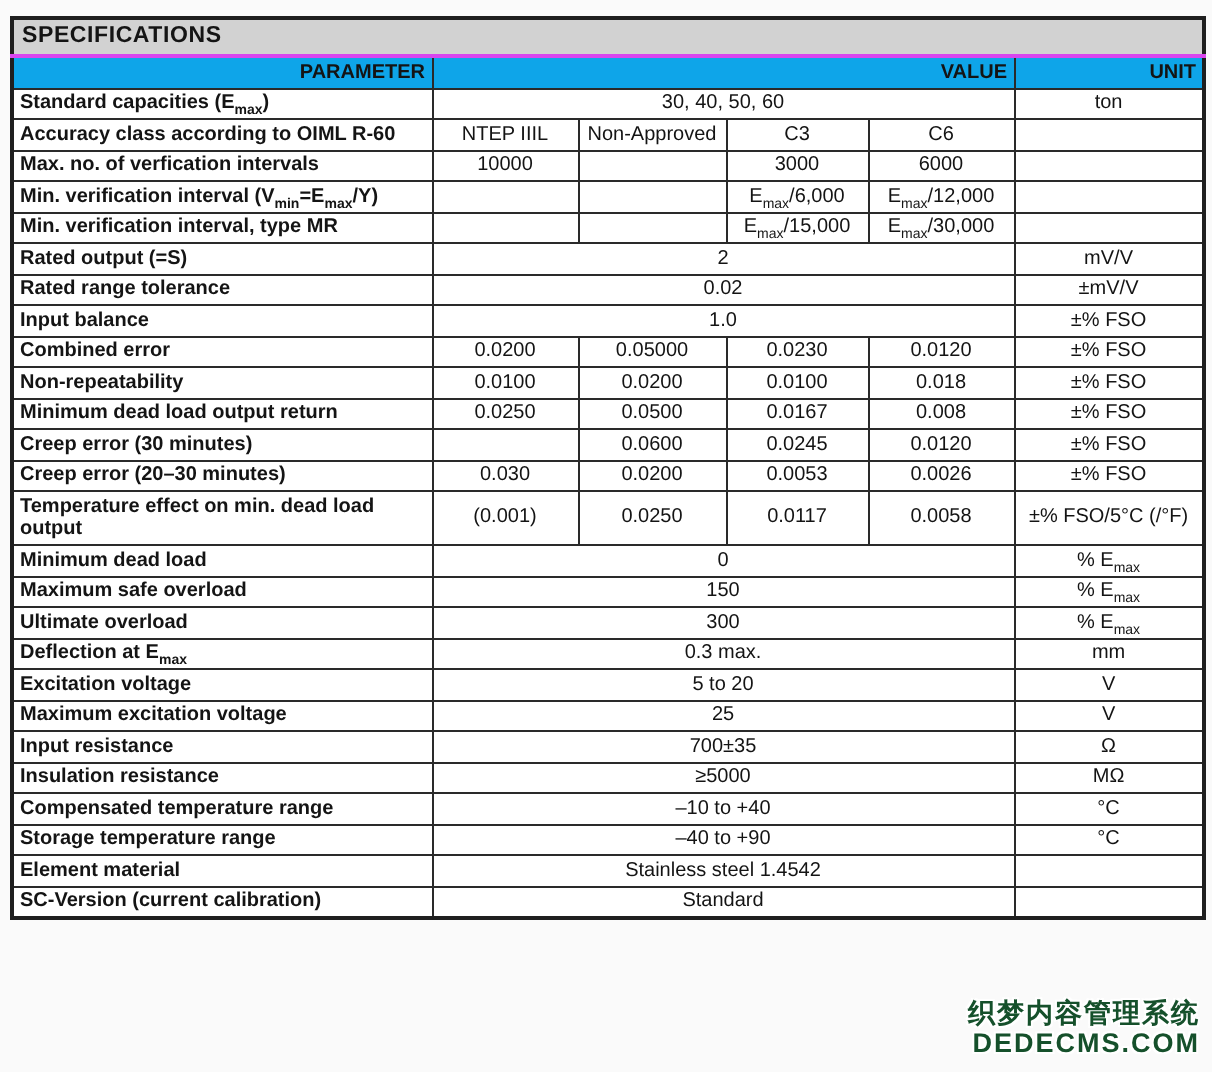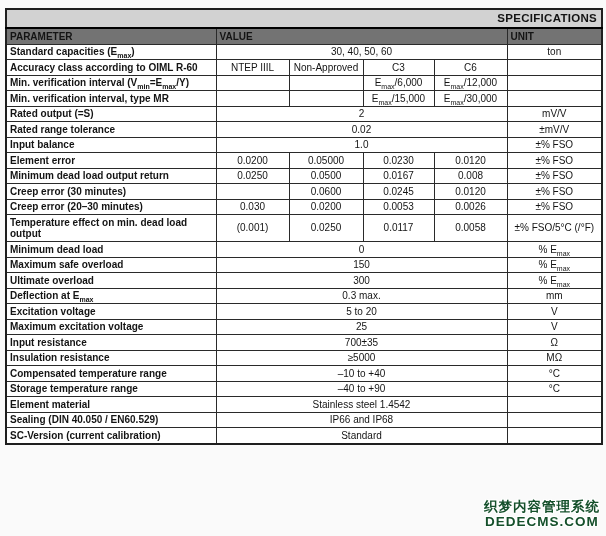--- a/index.html
+++ b/index.html
@@ -21,37 +21,37 @@
   th, td {
     border: 1px solid #2a2a2a;
     font-size: 10px;
     line-height: 11.5px;
     padding: 1.5px 3px;
     vertical-align: middle;
     overflow: hidden;
   }
   th.title {
     background: #d2d2d2;
-    text-align: right;
+    text-align: left;
     font-size: 11.5px;
     line-height: 13px;
     font-weight: bold;
     padding: 2px 4px;
     letter-spacing: 0.3px;
-    border-bottom: 2px solid #000000;
-  }
-  th.hdr { font-weight: bold; text-align: left; background: #737373; }
+    border-bottom: 2px solid #d946ef;
+  }
+  th.hdr { font-weight: bold; text-align: right; background: #0ea5e9; }
   td.param { font-weight: bold; text-align: left; }
   td.val, td.unit { text-align: center; font-weight: normal; }
   sub { font-size: 7px; line-height: 0; }
   .watermark {
     position: absolute;
     right: 6px;
     bottom: 7px;
-    text-align: center;
+    text-align: right;
     font-weight: bold;
     font-size: 13.5px;
     line-height: 15px;
     letter-spacing: 1px;
     text-shadow: -1px -1px 0 #fff, 1px -1px 0 #fff, -1px 1px 0 #fff, 1px 1px 0 #fff;
     pointer-events: none;
   }
 </style>
 </head>
 <body>
@@ -84,20 +84,28 @@
         </tr>
         <tr>
           <td class="param">Accuracy class according to OIML R-60</td>
           <td class="val">NTEP IIIL</td>
           <td class="val">Non-Approved</td>
           <td class="val">C3</td>
           <td class="val">C6</td>
           <td class="unit"></td>
         </tr>
         <tr>
+          <td class="param">Max. no. of verfication intervals</td>
+          <td class="val">10000</td>
+          <td class="val"></td>
+          <td class="val">3000</td>
+          <td class="val">6000</td>
+          <td class="unit"></td>
+        </tr>
+        <tr>
           <td class="param">Min. verification interval (V<sub>min</sub>=E<sub>max</sub>/Y)</td>
           <td class="val"></td>
           <td class="val"></td>
           <td class="val">E<sub>max</sub>/6,000</td>
           <td class="val">E<sub>max</sub>/12,000</td>
           <td class="unit"></td>
         </tr>
         <tr>
           <td class="param">Min. verification interval, type MR</td>
           <td class="val"></td>
@@ -115,25 +123,33 @@
           <td class="param">Rated range tolerance</td>
           <td class="val" colspan="4">0.02</td>
           <td class="unit">±mV/V</td>
         </tr>
         <tr>
           <td class="param">Input balance</td>
           <td class="val" colspan="4">1.0</td>
           <td class="unit">±% FSO</td>
         </tr>
         <tr>
-          <td class="param">Element error</td>
+          <td class="param">Combined error</td>
           <td class="val">0.0200</td>
           <td class="val">0.05000</td>
           <td class="val">0.0230</td>
           <td class="val">0.0120</td>
+          <td class="unit">±% FSO</td>
+        </tr>
+        <tr>
+          <td class="param">Non-repeatability</td>
+          <td class="val">0.0100</td>
+          <td class="val">0.0200</td>
+          <td class="val">0.0100</td>
+          <td class="val">0.018</td>
           <td class="unit">±% FSO</td>
         </tr>
         <tr>
           <td class="param">Minimum dead load output return</td>
           <td class="val">0.0250</td>
           <td class="val">0.0500</td>
           <td class="val">0.0167</td>
           <td class="val">0.008</td>
           <td class="unit">±% FSO</td>
         </tr>
@@ -207,25 +223,20 @@
           <td class="unit">°C</td>
         </tr>
         <tr>
           <td class="param">Storage temperature range</td>
           <td class="val" colspan="4">–40 to +90</td>
           <td class="unit">°C</td>
         </tr>
         <tr>
           <td class="param">Element material</td>
           <td class="val" colspan="4">Stainless steel 1.4542</td>
-          <td class="unit"></td>
-        </tr>
-        <tr>
-          <td class="param">Sealing (DIN 40.050 / EN60.529)</td>
-          <td class="val" colspan="4">IP66 and IP68</td>
           <td class="unit"></td>
         </tr>
         <tr>
           <td class="param">SC-Version (current calibration)</td>
           <td class="val" colspan="4">Standard</td>
           <td class="unit"></td>
         </tr>
       </tbody>
   </table>
 

